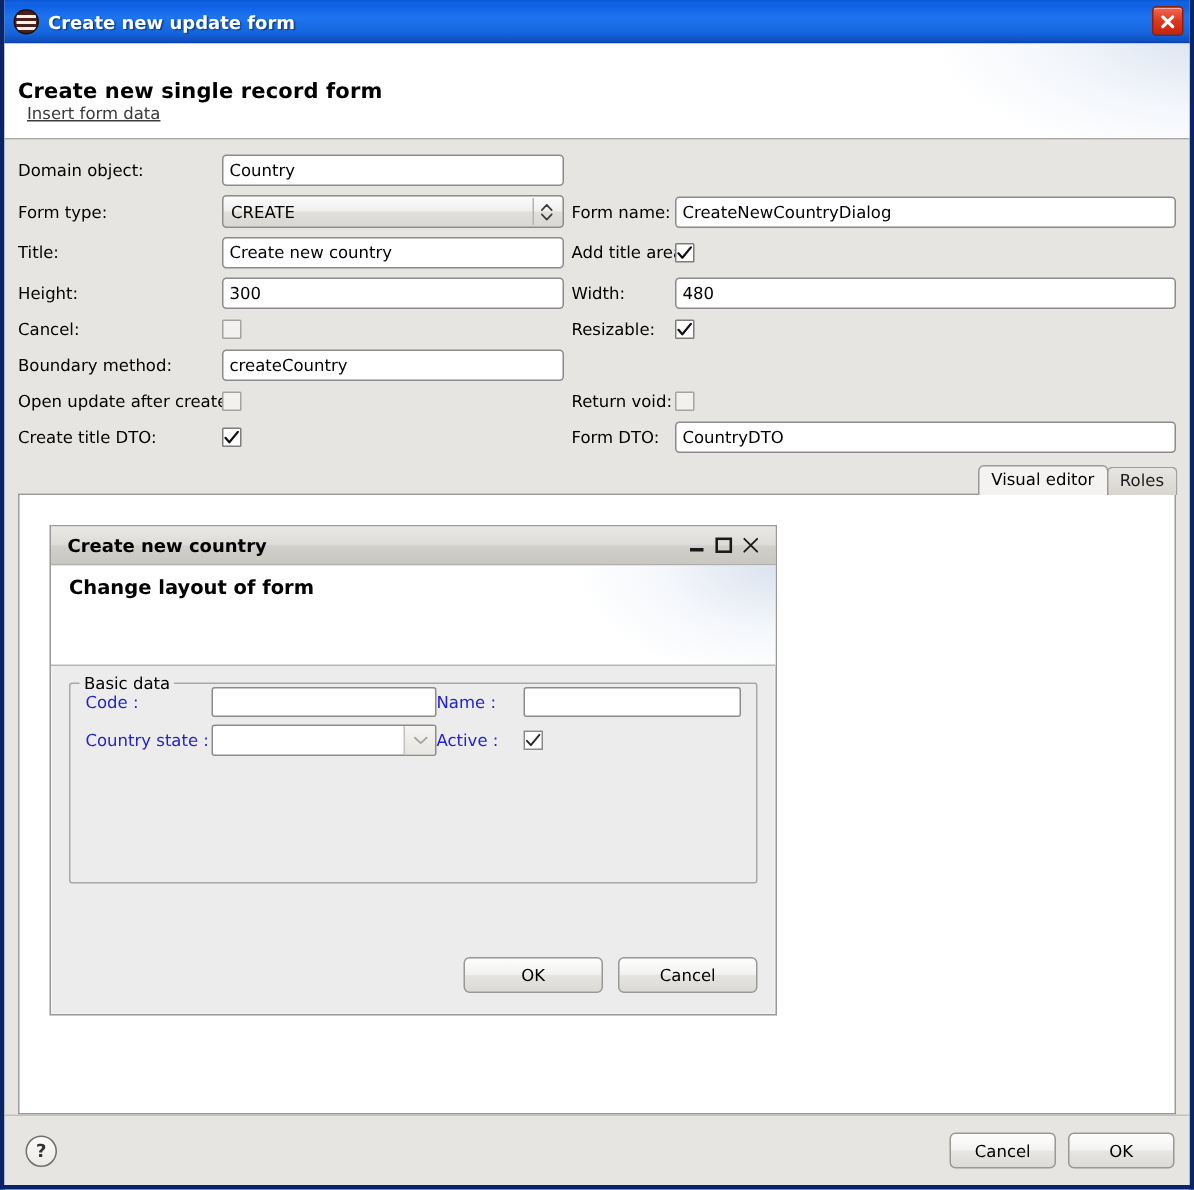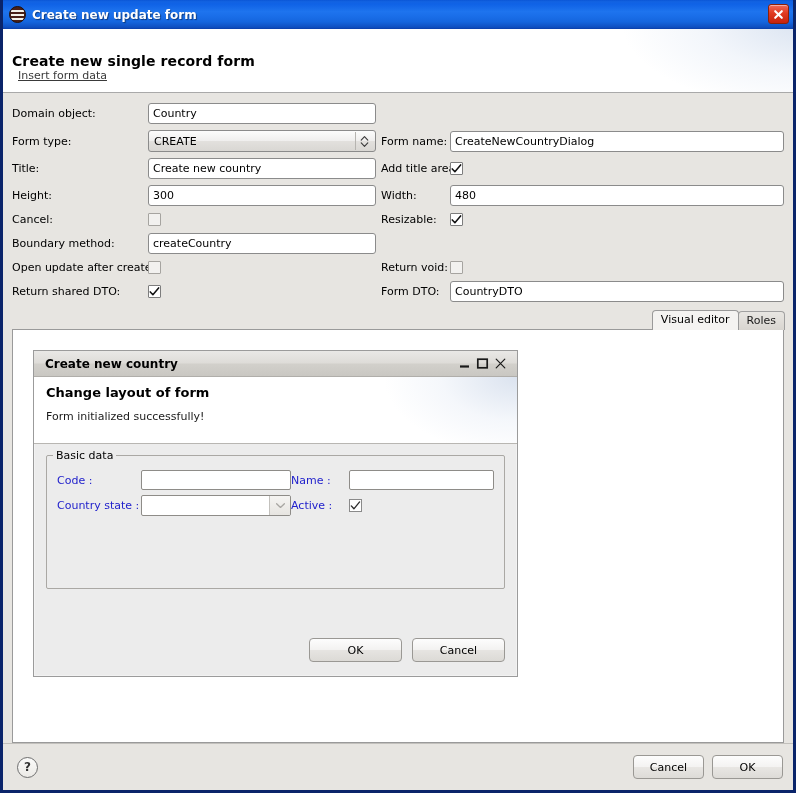--- a/index.html
+++ b/index.html
@@ -218,21 +218,21 @@
   #pv-h2 { font-size: 11px; color: #1a1a1a; margin-top: 10px; }
   #pv-content {
     flex: 1 1 auto; position: relative;
     padding: 11px 12px 0 12px;
   }
   #group {
     border: 1px solid #aaa8a4;
     border-radius: 2px;
     height: 134px;
     position: relative;
-    padding: 14px 10px 0 10px;
+    padding: 2px 10px 0 10px;
   }
   #group-legend {
     position: absolute; top: -7px; left: 6px;
     background: #ececec;
     padding: 0 3px;
     font-size: 11px; color: #000;
   }
   .fgrid {
     display: grid;
     grid-template-columns: 84px 150px 58px 1fr;
@@ -406,21 +406,21 @@
 
       <div class="pl">Open update after create:</div>
       <div class="cell">
         <div class="cbx unchecked"></div>
       </div>
       <div class="pl r">Return void:</div>
       <div class="cell">
         <div class="cbx unchecked"></div>
       </div>
 
-      <div class="pl">Return shared DTO:</div>
+      <div class="pl">Create title DTO:</div>
       <div class="cell">
         <div class="cbx">
           <svg width="11" height="10" viewBox="0 0 11 10">
             <path d="M1.3 4.9 L3.9 7.8 L9.6 0.9" stroke="#101010" stroke-width="1.5" fill="none" stroke-linecap="round" stroke-linejoin="round"></path>
           </svg>
         </div>
       </div>
       <div class="pl r">Form DTO:</div>
       <div class="cell">
         <div class="tf">CountryDTO</div>
@@ -450,21 +450,20 @@
           </div>
           <div class="pv-btn">
             <svg width="13" height="13" viewBox="0 0 13 13">
               <path d="M2.2 2.2 L10.8 10.8 M10.8 2.2 L2.2 10.8" stroke="#1a1a1a" stroke-width="1.2" stroke-linecap="round"></path>
             </svg>
           </div>
         </div>
 
         <div id="pv-header">
           <div id="pv-h1">Change layout of form</div>
-          <div id="pv-h2">Form initialized successfully!</div>
         </div>
 
         <div id="pv-content">
           <div id="group">
             <div id="group-legend">Basic data</div>
 
             <div class="fgrid">
               <div class="flabel">Code :</div>
               <div>
                 <div class="ftf"></div>

